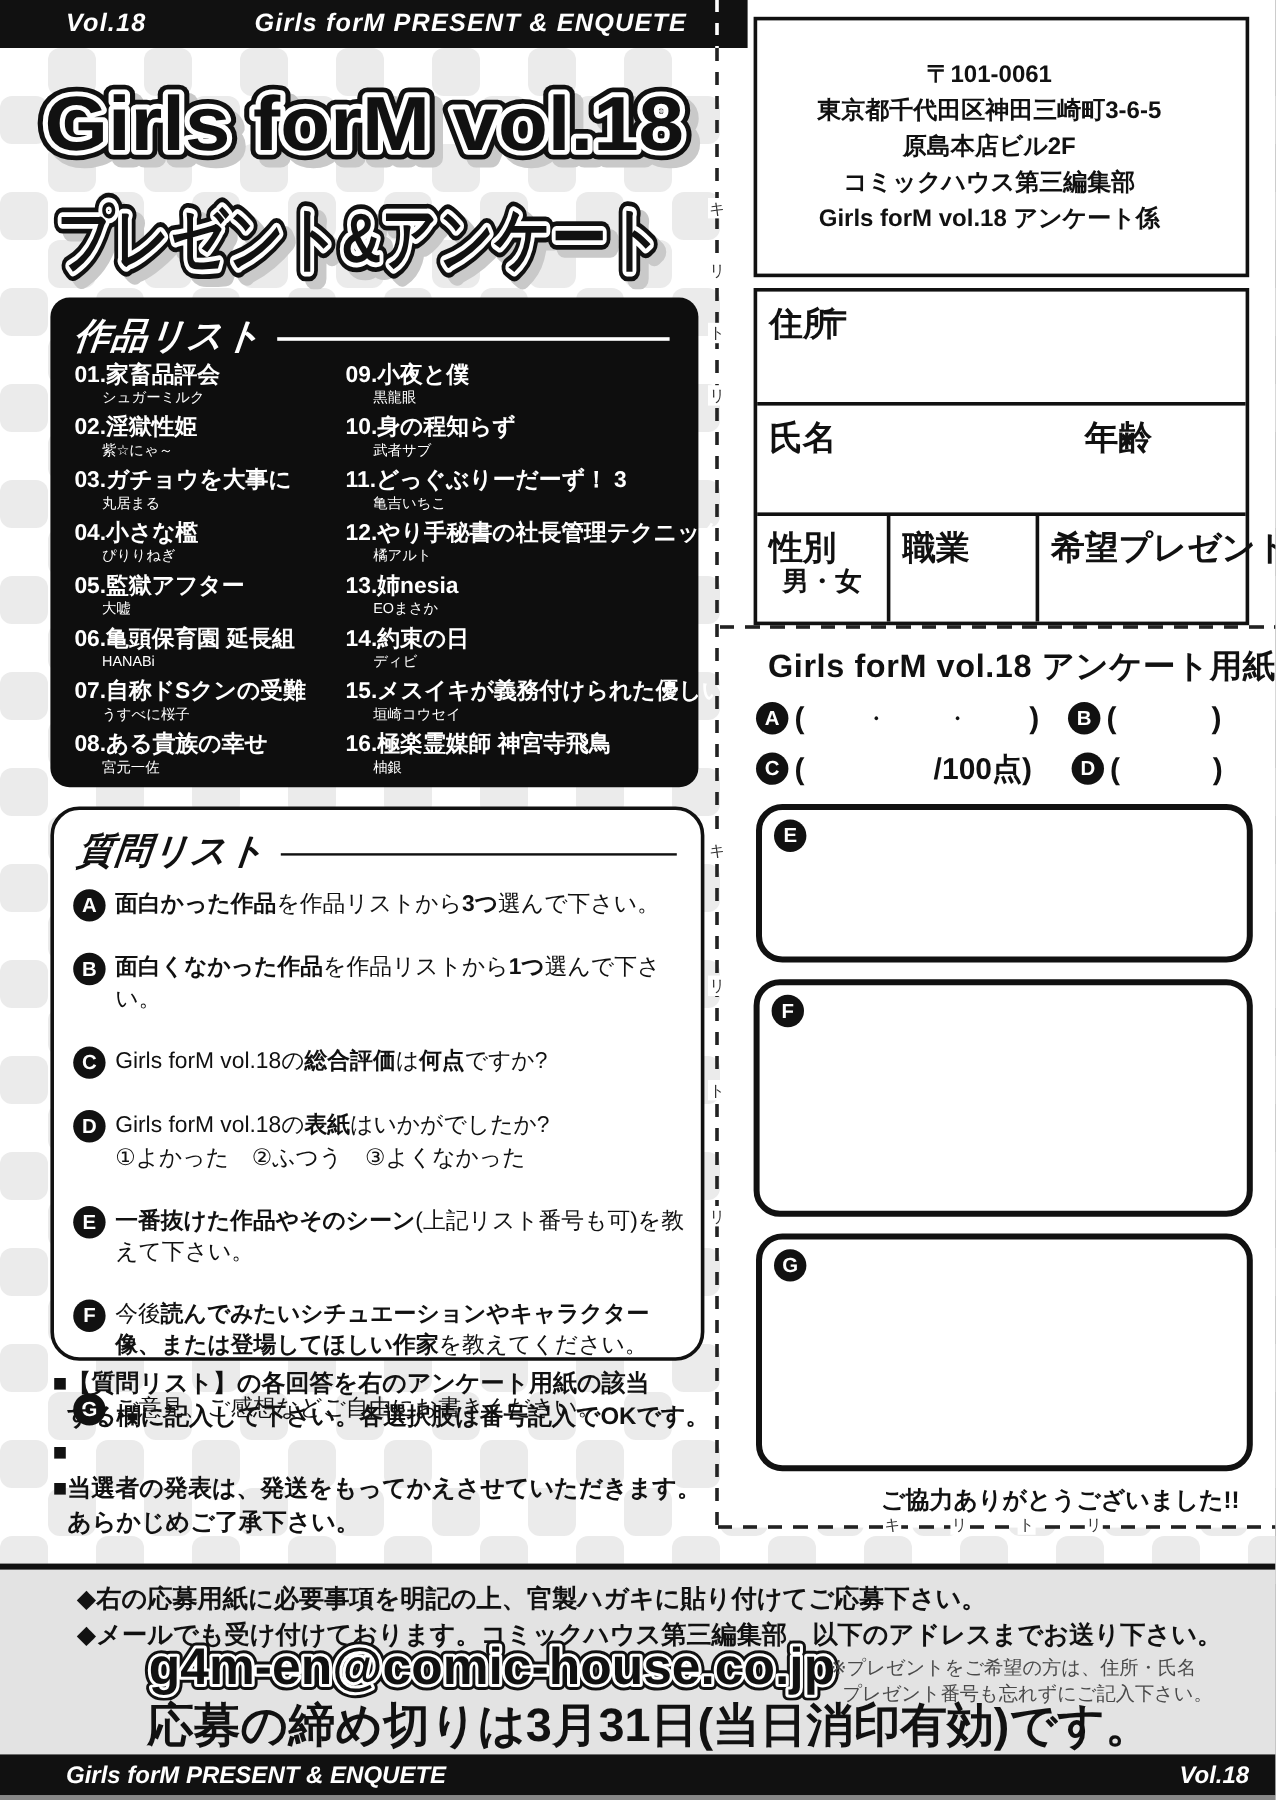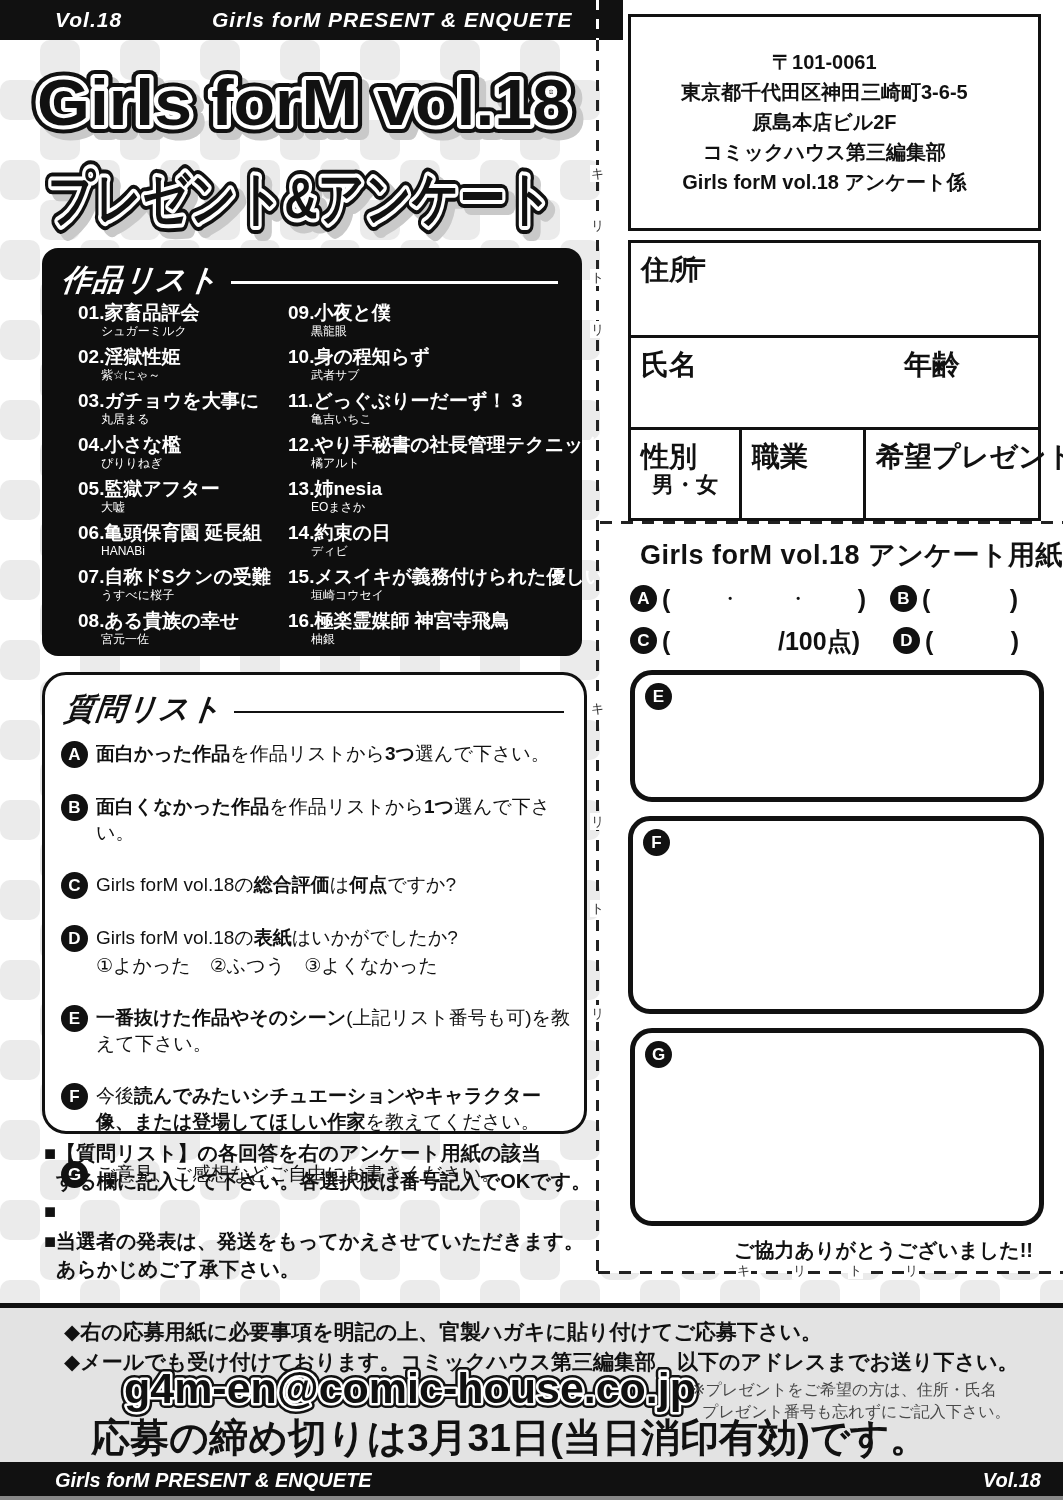--- a/index.html
+++ b/index.html
@@ -23,21 +23,21 @@
   .flb{fill:#111;}
   .eo1{fill:#111;stroke:#111;stroke-width:10px;}
   .eo2{fill:#fff;stroke:#fff;stroke-width:5px;}
   
   #works{position:absolute;left:42px;top:248px;width:540px;height:408px;background:#0e0e0e;border-radius:16px;color:#fff;}
   .ltitle{display:flex;align-items:center;gap:12px;position:absolute;}
   #works .ltitle{left:20px;top:12px;right:24px;}
   .ltitle .tx{font-weight:bold;font-size:30px;font-style:italic;transform:skewX(-6deg);letter-spacing:1px;white-space:nowrap;}
   .ltitle .rule{flex:1;height:3px;background:#fff;margin-top:4px;}
   #qbox .ltitle .rule{background:#111;height:2px;}
-  #wcol1{position:absolute;left:20px;top:54px;margin-left:16px;}
+  #wcol1{position:absolute;left:20px;top:54px;}
   #wcol2{position:absolute;left:246px;top:54px;}
   .w-item{margin-bottom:8px;}
   .w-title{font-size:19px;font-weight:bold;white-space:nowrap;line-height:21px;}
   .w-author{font-size:12px;padding-left:23px;line-height:14px;margin-top:1px;white-space:nowrap;}
   
   #addr-card{position:absolute;left:628px;top:14px;width:413px;height:217px;background:#fff;border:3px solid #111;box-sizing:border-box;}
   #addr-lines{position:absolute;left:50px;top:30px;text-align:center;}
   .addr-line{font-size:20px;font-weight:bold;line-height:30px;white-space:nowrap;}
   
   #form-table{position:absolute;left:628px;top:240px;width:413px;height:281px;border:3px solid #111;background:#fff;box-sizing:border-box;}
@@ -84,21 +84,21 @@
   .note{display:flex;margin-bottom:2px;}
   .nb,.nl{font-size:20px;font-weight:600;line-height:28px;}
   .nl div{white-space:nowrap;}
   
   #footer{position:absolute;left:0;top:1303px;width:1063px;height:159px;background:#e3e3e3;border-top:5px solid #111;box-sizing:border-box;}
   .fline{position:absolute;left:64px;font-size:21px;font-weight:bold;white-space:nowrap;}
   #fline1{top:10px;} #fline2{top:40px;}
   #email-svg{position:absolute;left:116px;top:51px;}
   .fnote{position:absolute;font-size:16px;color:#4a4a4a;white-space:nowrap;}
   #fnote1{left:692px;top:72px;} #fnote2{left:702px;top:94px;}
-  #deadline{position:absolute;left:60px;top:103px;width:900px;text-align:center;font-size:39px;font-weight:bold;white-space:nowrap;}
+  #deadline{position:absolute;left:60px;top:103px;width:900px;text-align:right;font-size:39px;font-weight:bold;white-space:nowrap;}
   
   #bottombar{position:absolute;left:0;top:1462px;width:1063px;height:38px;background:#111;color:#fff;}
   #bb-left{position:absolute;left:55px;top:7px;font-style:italic;font-weight:600;font-size:20px;}
   #bb-right{position:absolute;right:22px;top:7px;font-style:italic;font-weight:600;font-size:20px;}
 </style>
 </head>
 <body>
 
 <div id="page">
   <div id="checker">

